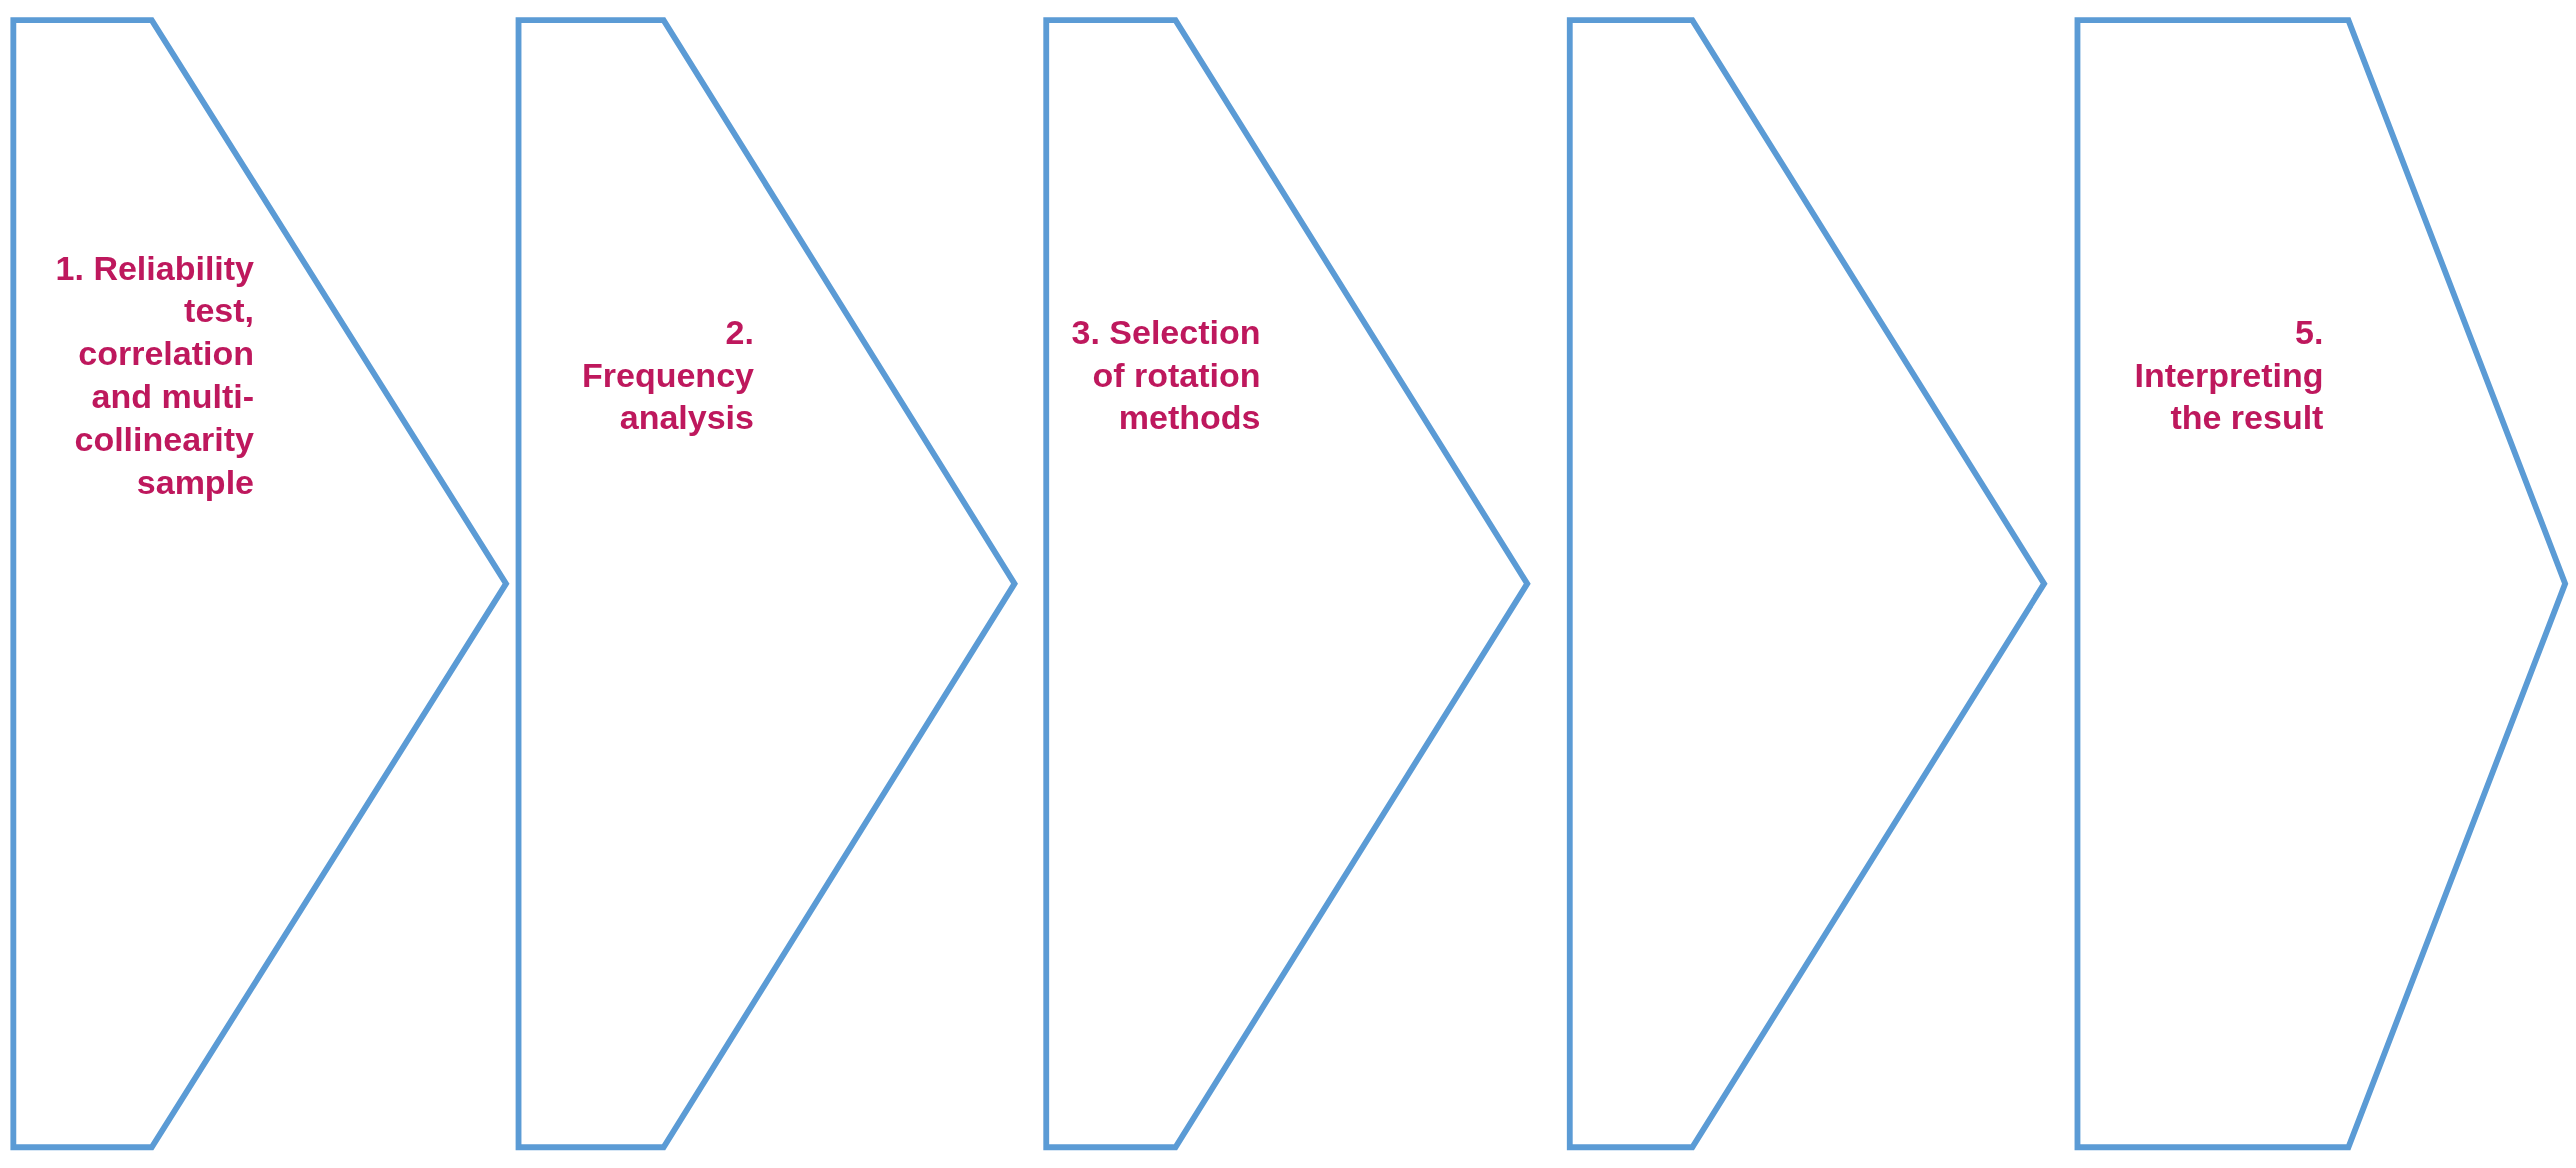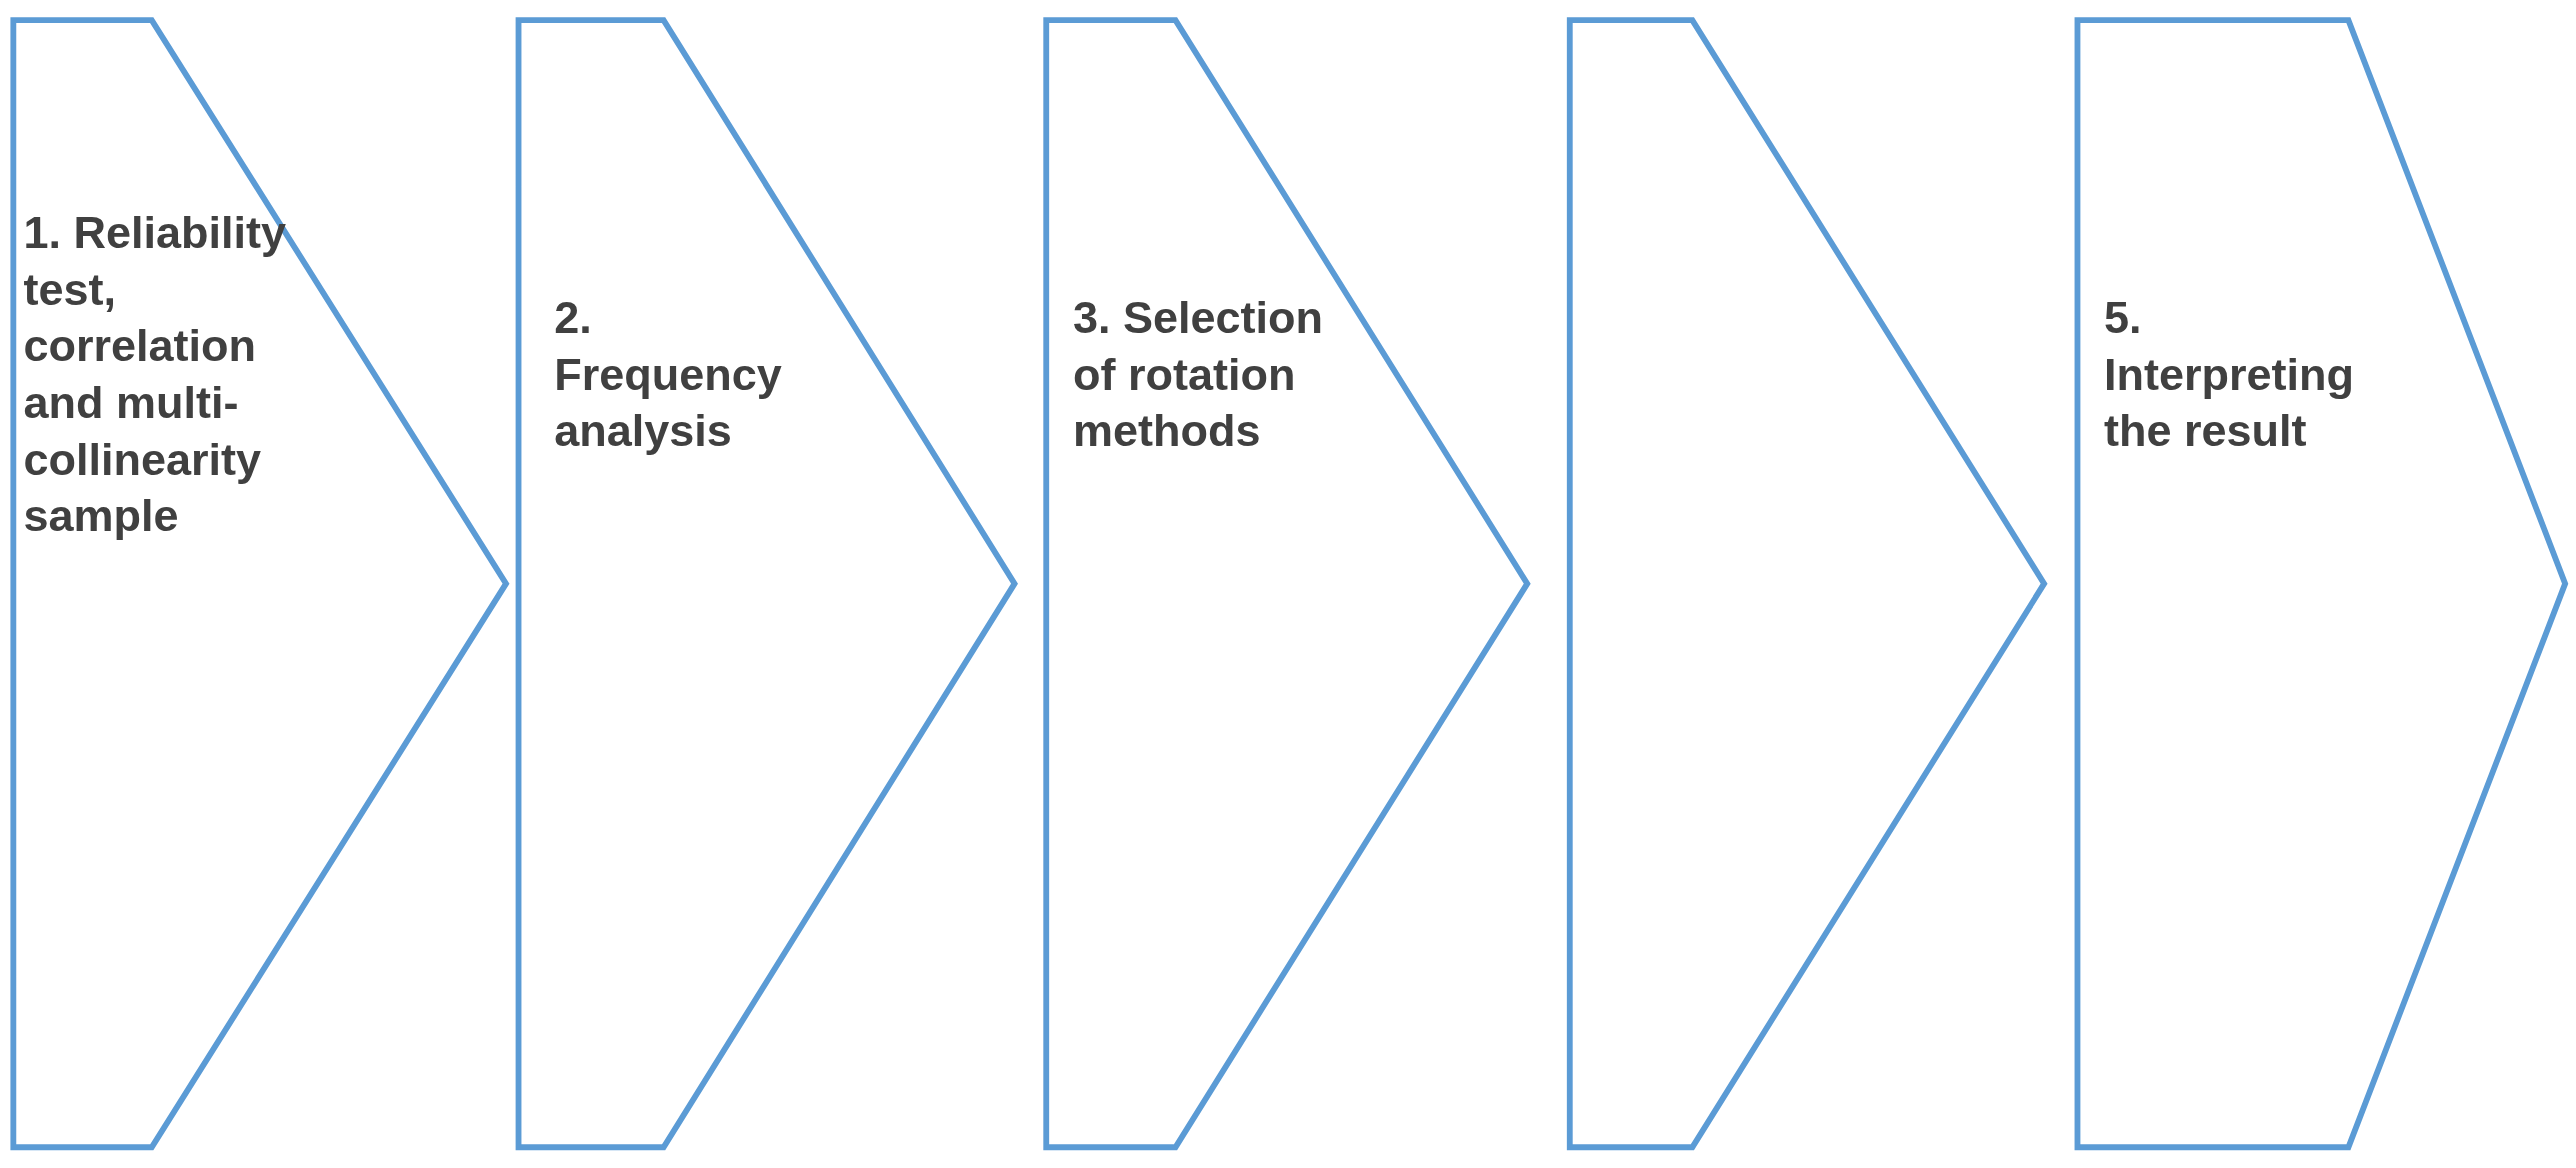--- a/index.html
+++ b/index.html
@@ -27,25 +27,25 @@
     stroke: #5B9BD5;
     stroke-width: 7;
     stroke-linejoin: miter;
     stroke-miterlimit: 10;
   }
   .step-label {
     position: absolute;
     display: flex;
     align-items: center;
     justify-content: center;
-    text-align: left;
-    color: #404040;
+    text-align: right;
+    color: #be185d;
     font-weight: bold;
     font-family: "Liberation Sans", sans-serif;
-    font-size: 45px;
+    font-size: 34px;
     line-height: 1.26;
     letter-spacing: 0px;
     white-space: pre-line;
     pointer-events: none;
   }
 </style>
 </head>
 <body>
 
 <div id="canvas">
@@ -67,21 +67,21 @@
 test,
 correlation
 and multi-
 collinearity
 sample</div>
 
   <div class="step-label" style="left:522px; top:225px; width:292px; height:300px;">2.
 Frequency
 analysis</div>
 
-  <div class="step-label" style="left:1044px; top:225px; width:308px; height:300px;">3. Selection
+  <div class="step-label" style="left:1012px; top:225px; width:308px; height:300px;">3. Selection
 of rotation
 methods</div>
 
 
   <div class="step-label" style="left:2079px; top:225px; width:300px; height:300px;">5.
 Interpreting
 the result</div>
 
 </div>
 

